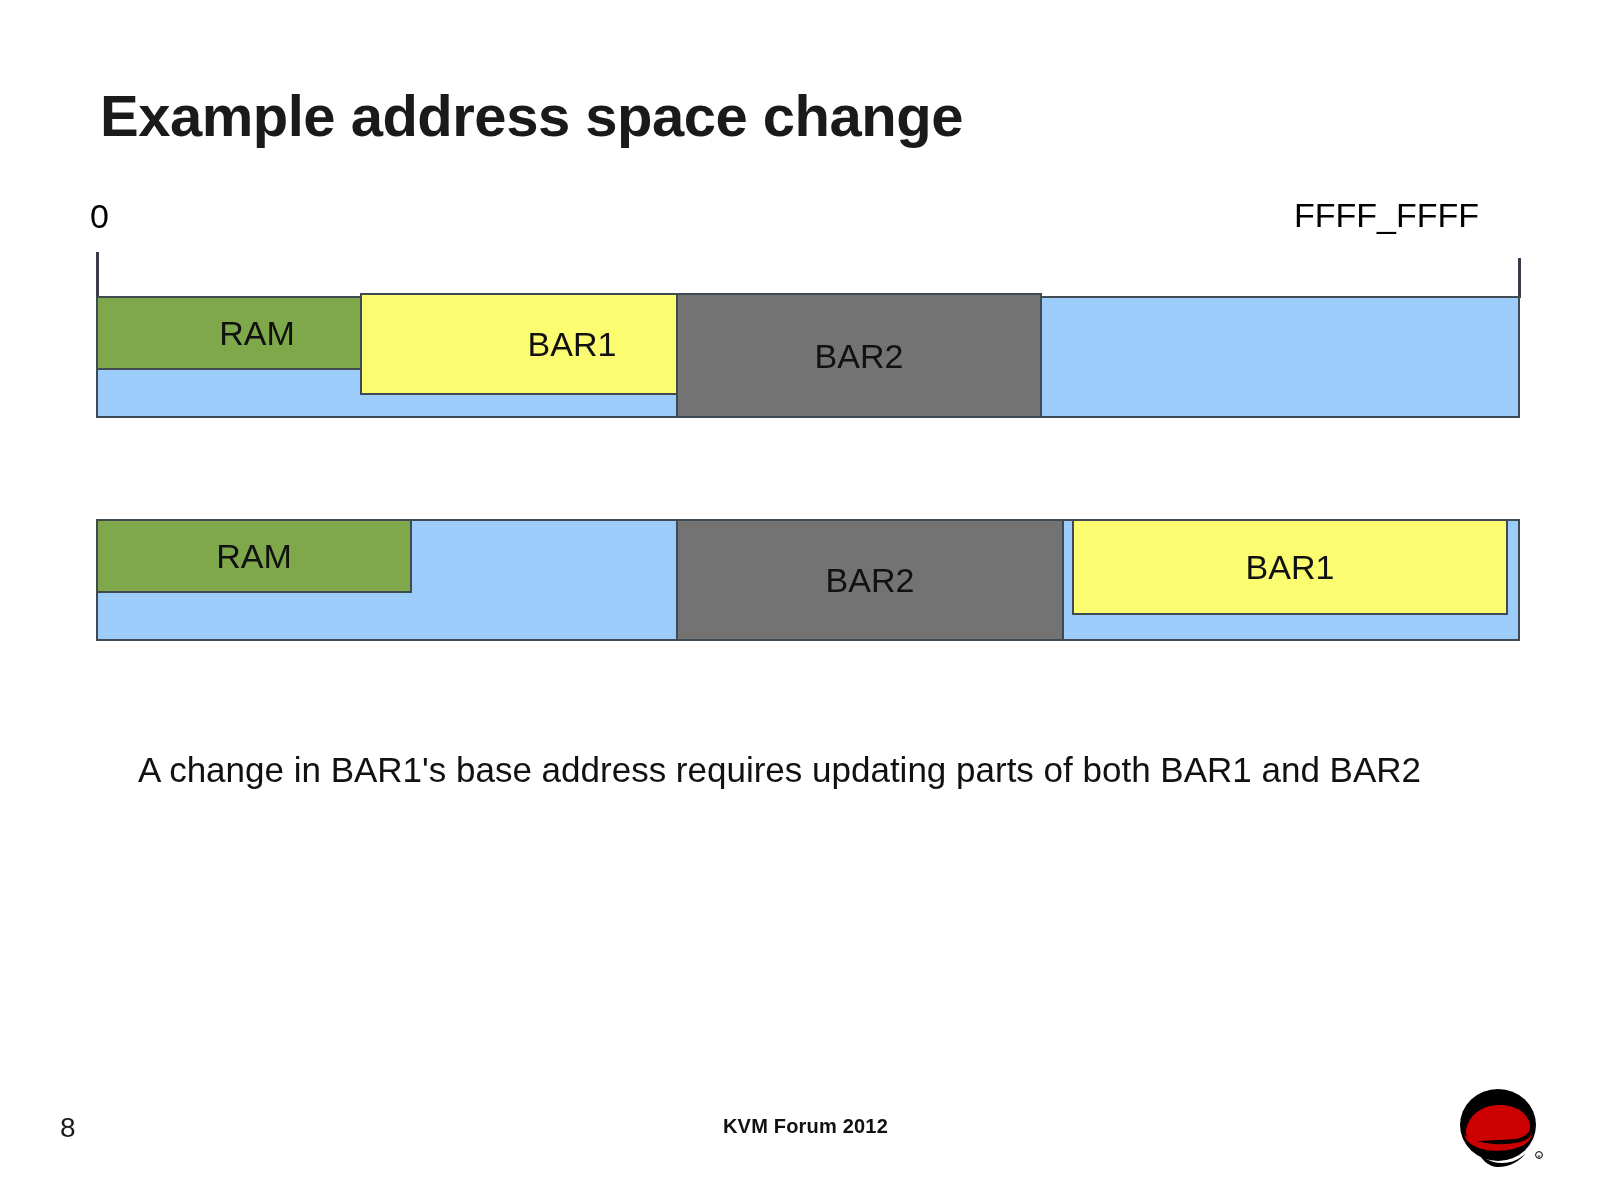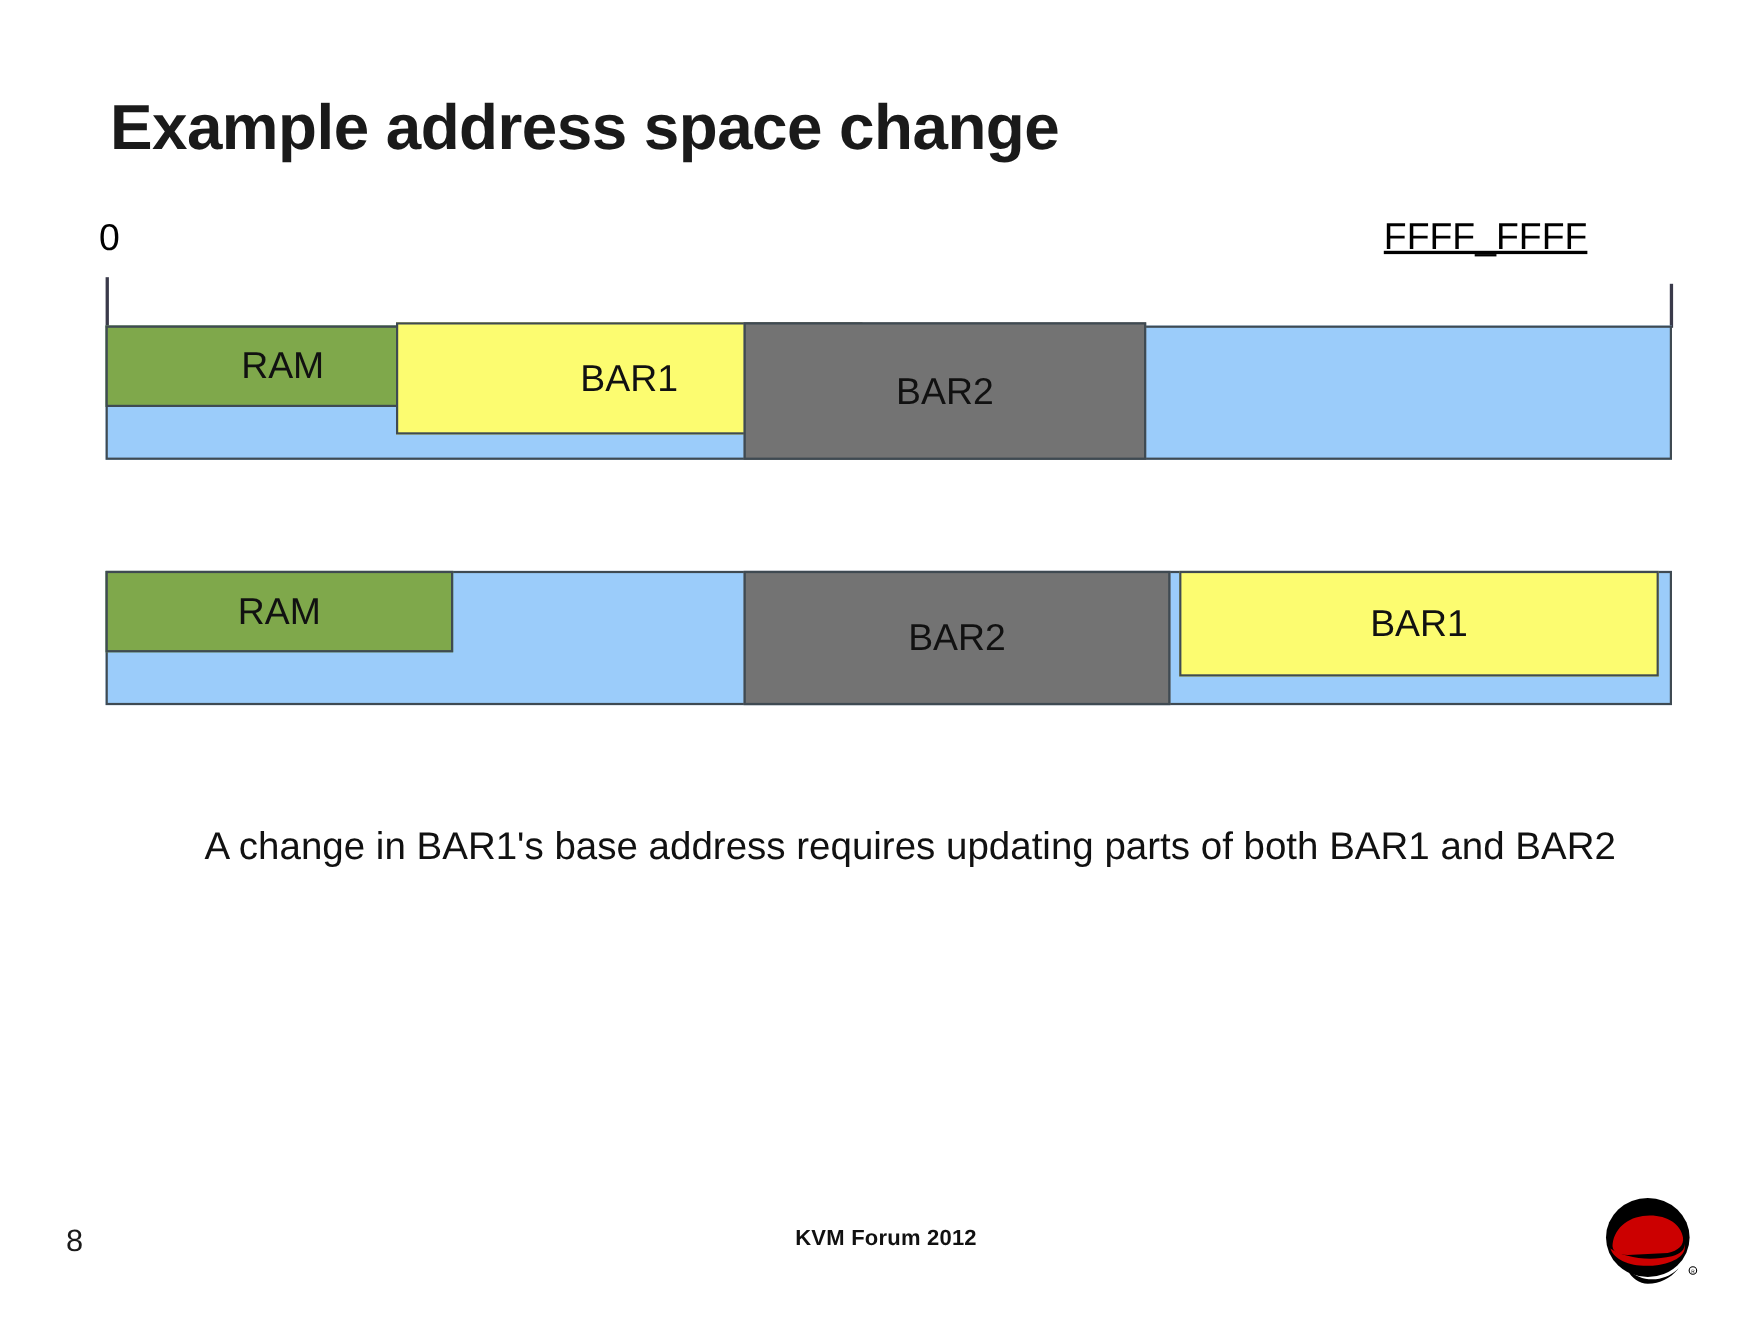--- a/index.html
+++ b/index.html
@@ -31,21 +31,21 @@
   }
 
   
   .axis-label {
     position: absolute;
     font-size: 34px;
     color: #000;
     white-space: nowrap;
   }
   #axis-label-zero { left: 90px; top: 197px; }
-  #axis-label-max  { left: 1258px; top: 196px; text-decoration: underline; }
+  #axis-label-max  { left: 1294px; top: 196px; }
 
   .axis-tick {
     position: absolute;
     width: 0;
     border-left: 3px solid #3a3a4a;
   }
   #axis-tick-left  { left: 96px;  top: 252px; height: 46px; }
   #axis-tick-right { left: 1518px; top: 258px; height: 40px; }
 
   
@@ -78,21 +78,20 @@
   .region-bar2 { background: #737373; }
 
   
   #caption {
     position: absolute;
     left: 138px;
     top: 750px;
     font-size: 35px;
     color: #111;
     white-space: nowrap;
-    margin-left: 48px;
   }
 
   
   #page-number {
     position: absolute;
     left: 60px;
     top: 1112px;
     font-size: 28px;
     color: #1a1a1a;
   }

